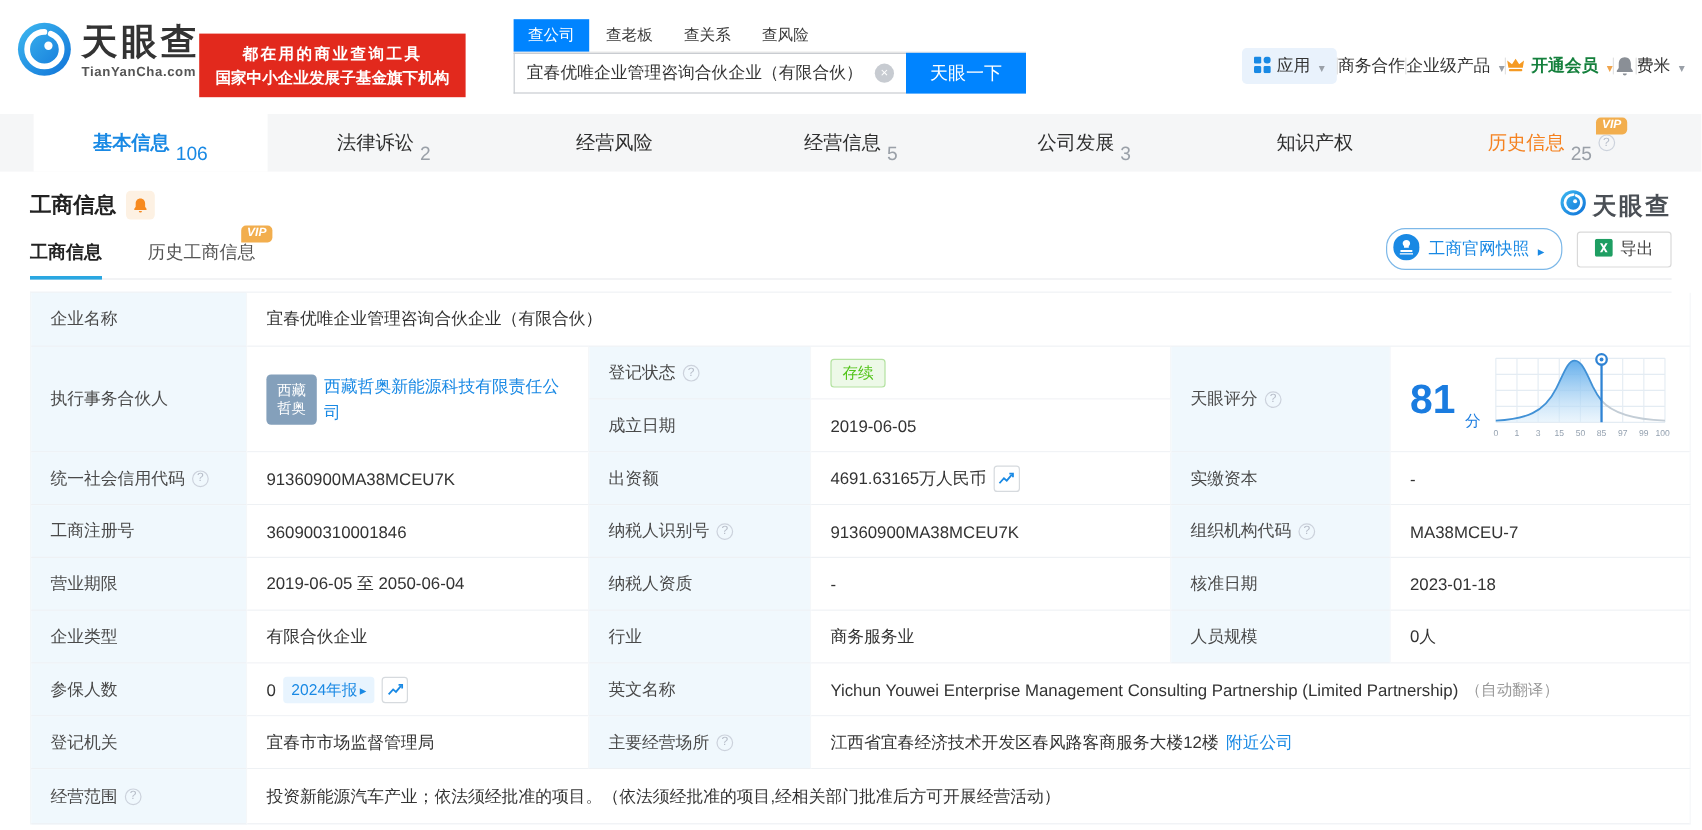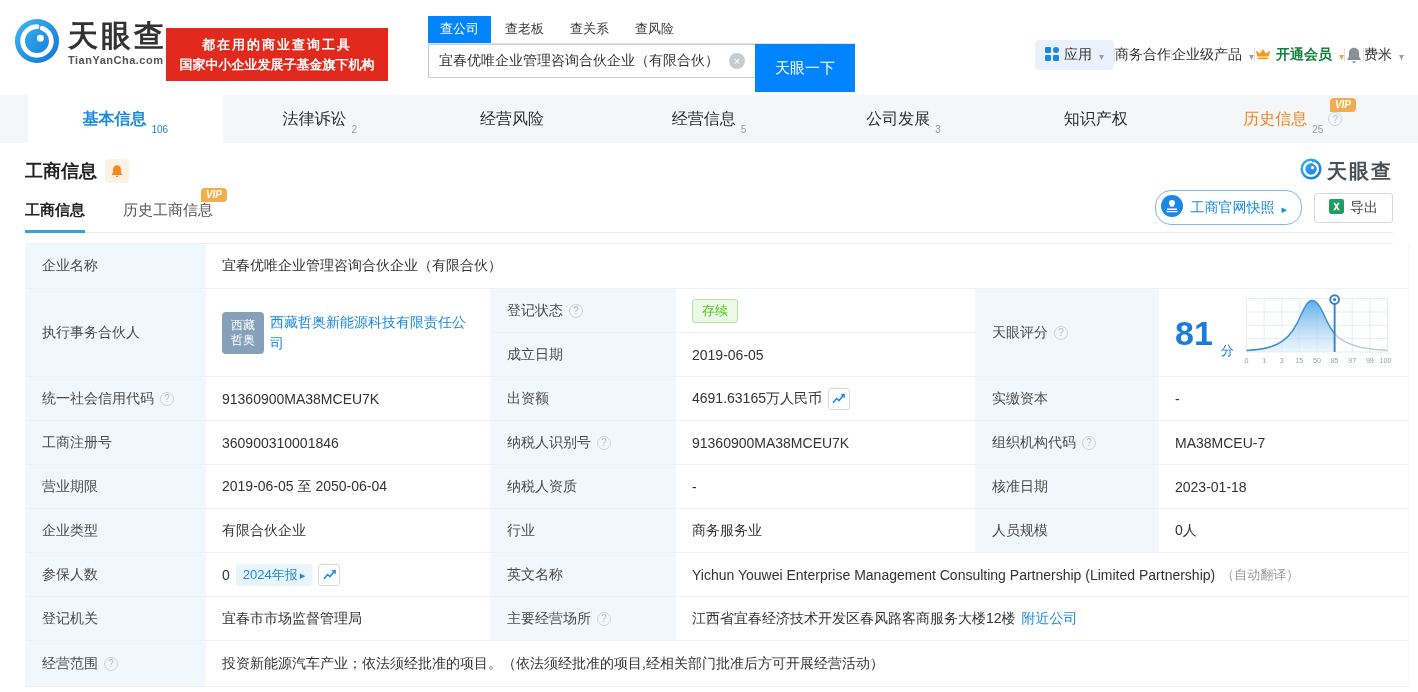--- a/index.html
+++ b/index.html
@@ -19,35 +19,35 @@
   .search-tabs { display:flex; align-items:flex-end; gap:2px; border-bottom:1px solid #e3e3e3; }
   .search-tab { font-size:13px; color:#3a3a3a; padding:4px 12px 5px; cursor:pointer; }
   .search-tab.active { background:#0084ff; color:#fff; }
   .search-row { display:flex; height:34px; }
   .search-input-wrap { position:relative; flex:1; }
   .search-input { width:100%; height:34px; border:1px solid #c9ccd1; border-right:none; padding:0 34px 0 10px;
     font-size:14px; color:#333; outline:none; font-family:inherit; }
   .clear-icon { position:absolute; right:10px; top:9px; width:16px; height:16px; border-radius:50%;
     background:#c7cbd1; color:#fff; font-size:11px; line-height:16px; text-align:center; cursor:pointer; }
   .clear-icon::after { content:"×"; }
-  .search-btn { width:100px; height:48px; background:#0084ff; color:#fff; border:none; font-size:15px;
+  .search-btn { width:100px; height:34px; background:#0084ff; color:#fff; border:none; font-size:15px;
     cursor:pointer; font-family:inherit; }
   .top-nav { position:absolute; right:14px; top:40px; display:flex; align-items:center; font-size:14px; color:#333; }
   .nav-sep { width:1px; height:14px; background:#e2e2e2; }
   .nav-item { display:flex; align-items:center; gap:5px; cursor:pointer; white-space:nowrap; }
   .apps-pill { background:#e9f2fc; border-radius:4px; padding:6px 10px; }
   .caret::after { content:"▾"; font-size:10px; color:#9aa0a8; margin-left:2px; }
   .vip-entry { color:#15803d; font-weight:bold; }
   .vip-entry .caret::after { color:#f0a54e; }
 
   
   .main-tabs { display:flex; height:48px; background:#f5f6f7; padding:0 28px; }
   .main-tab { flex:1; display:flex; align-items:center; justify-content:center; gap:5px; cursor:pointer; position:relative; }
   .main-tab .t-label { font-size:16px; color:#2e2e2e; }
-  .main-tab .t-count { font-size:10px; color:#9aa0a8;margin-top:20px; }
+  .main-tab .t-count { font-size:16px; color:#9aa0a8;margin-top:20px; }
   .main-tab.active { background:#fff; }
   .main-tab.active .t-label { color:#1989e4; font-weight:bold; }
   .main-tab.active .t-count { color:#1989e4; }
   .main-tab.history .t-label { color:#f58220; }
   .vip-badge { display:inline-block; background:#f2ae4e; color:#fff; font-size:10px; font-weight:bold;
     font-style:italic; padding:1px 5px 2px; border-radius:4px 4px 4px 0; line-height:1.1; }
   .main-tab .vip-badge { position:absolute; top:3px; right:34px; }
 
   
   .content { padding:0 25px; }

